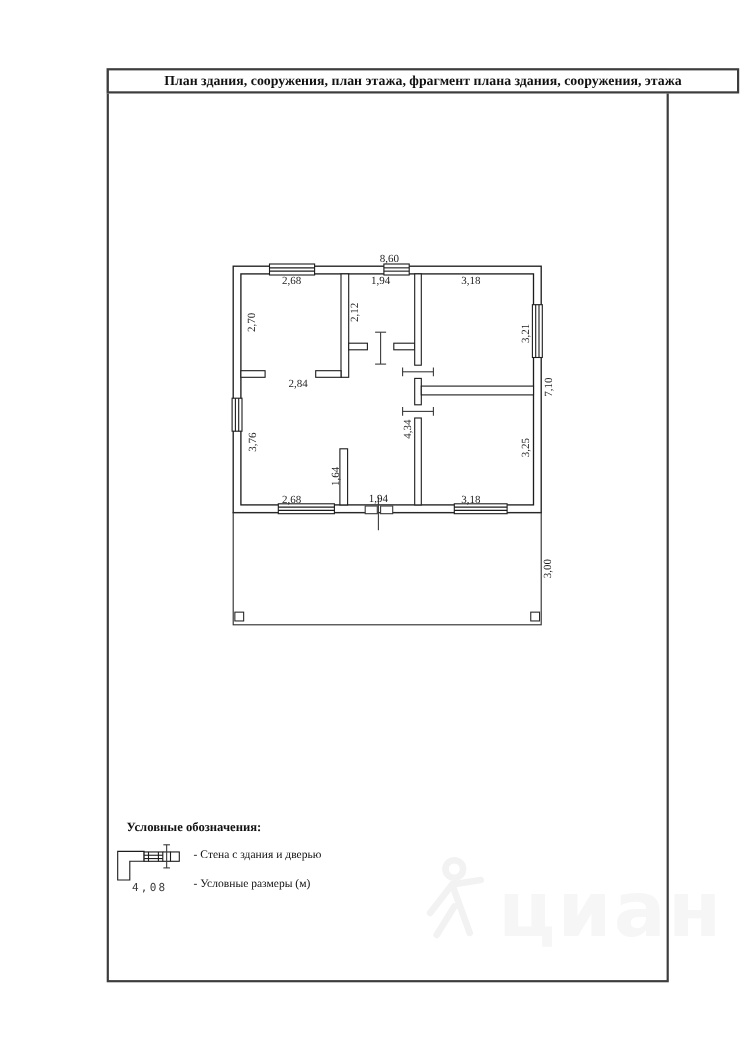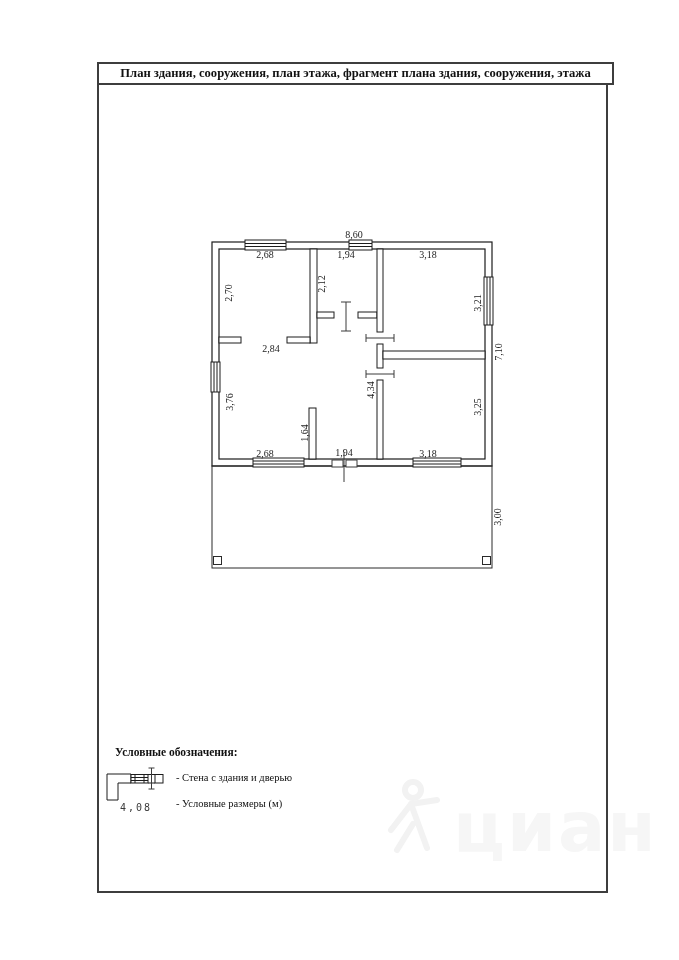--- a/index.html
+++ b/index.html
@@ -1,20 +1,20 @@
 <!DOCTYPE html>
 <html><head>
 <meta charset="utf-8">
 <style>
   html,body{margin:0;padding:0;background:#fff;}
   .page{position:relative;width:679px;height:960px;background:#ffffff;overflow:hidden;
         font-family:"Liberation Serif", serif;color:#111;}
   .frame{position:absolute;left:97px;top:62px;width:511px;height:831px;
          border:2px solid #3d3d3d;box-sizing:border-box;background:#fff;}
-  .titlebar{position:absolute;left:97px;top:62px;width:517px;height:23px;
+  .titlebar{position:absolute;left:97px;top:62px;width:575px;height:23px;
             border:2px solid #3d3d3d;box-sizing:border-box;
             display:flex;align-items:center;justify-content:center;
             font-weight:bold;font-size:12.6px;white-space:nowrap;letter-spacing:0px;
             background:#fff;z-index:3;}
   .plansvg{position:absolute;left:0;top:0;z-index:2;}
   .dim{font-family:"Liberation Serif", serif;font-size:10px;fill:#1c1c1c;}
   .legend-heading{position:absolute;left:115px;top:746px;font-weight:bold;font-size:11.5px;z-index:3;}
   .legend-item1{position:absolute;left:176px;top:772px;font-size:10.5px;z-index:3;}
   .legend-item2{position:absolute;left:176px;top:798px;font-size:10.5px;z-index:3;}
   .legend-sample{position:absolute;left:120px;top:802px;z-index:3;

